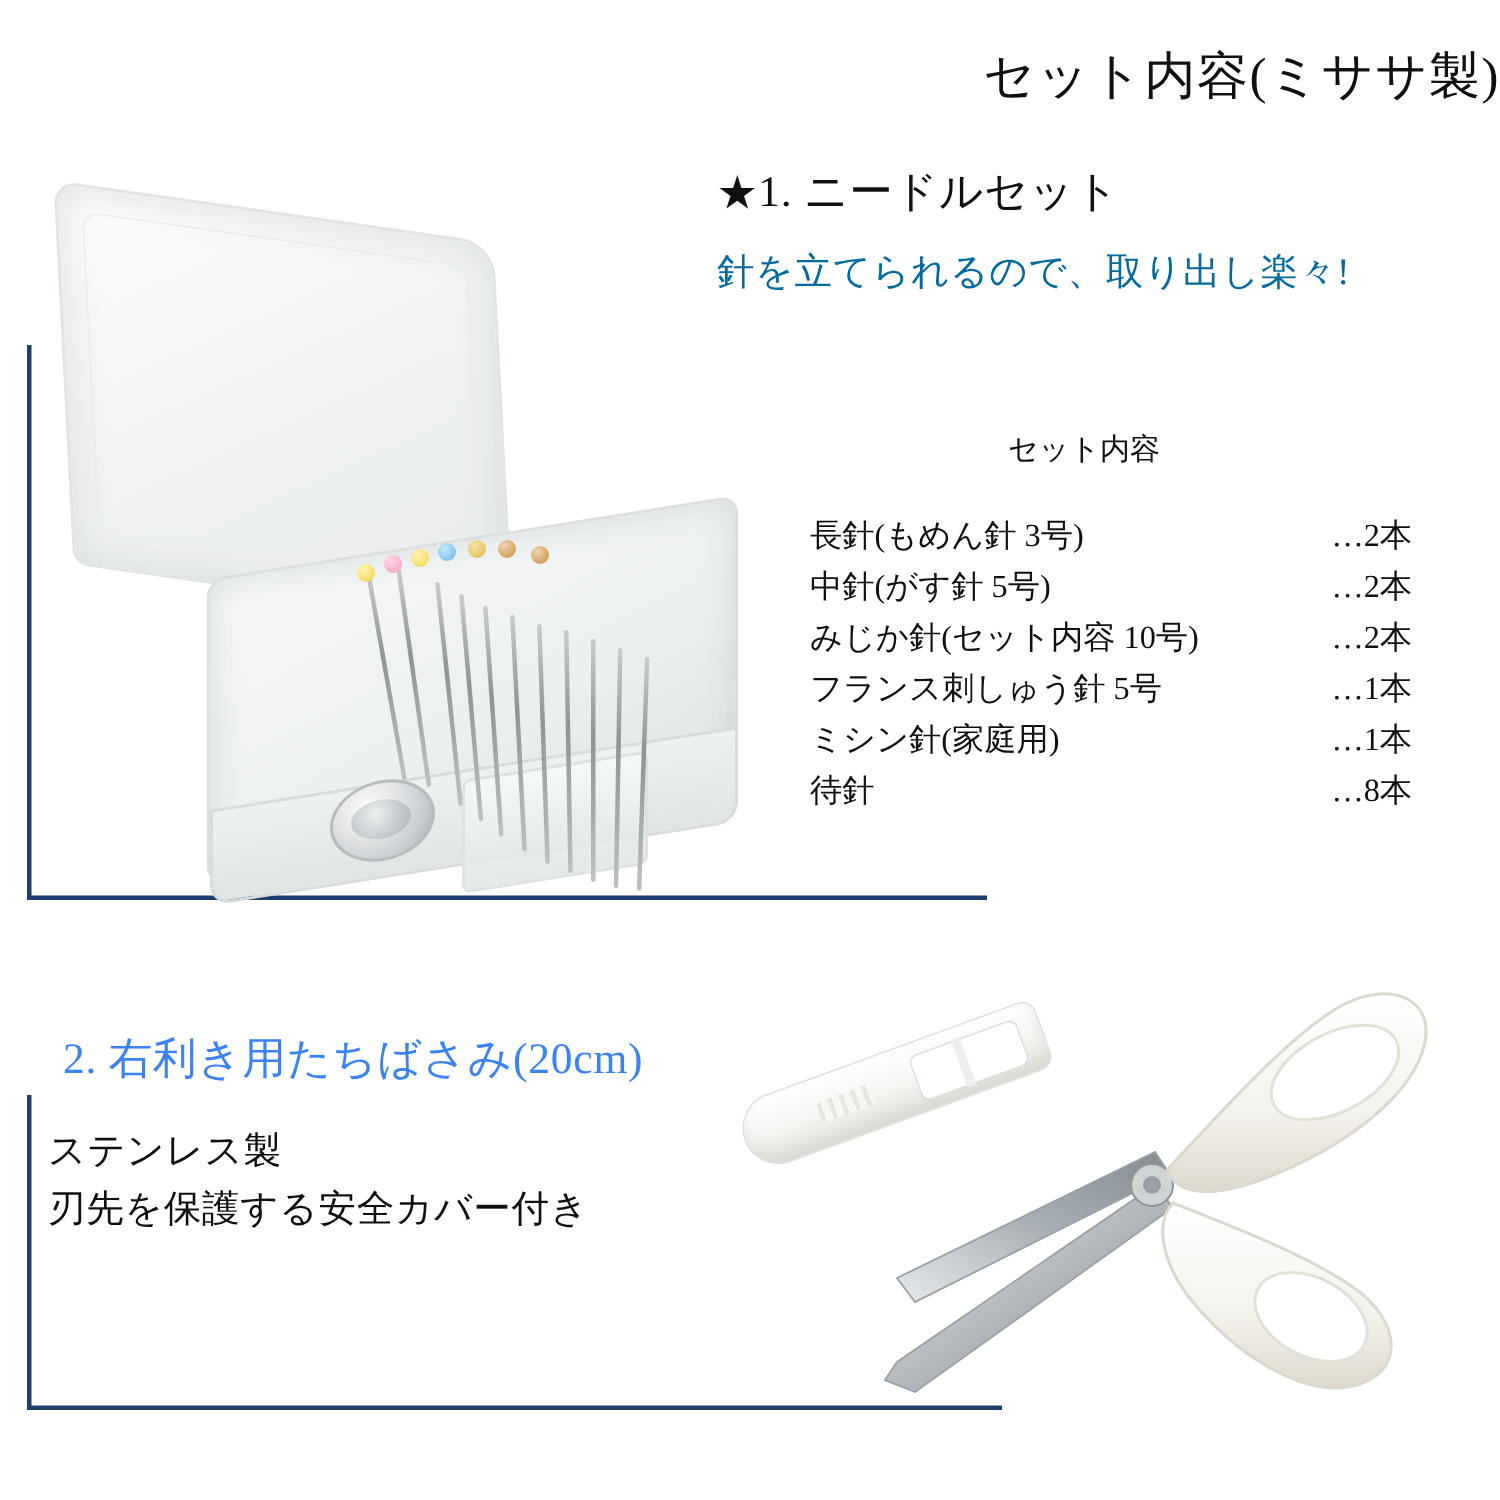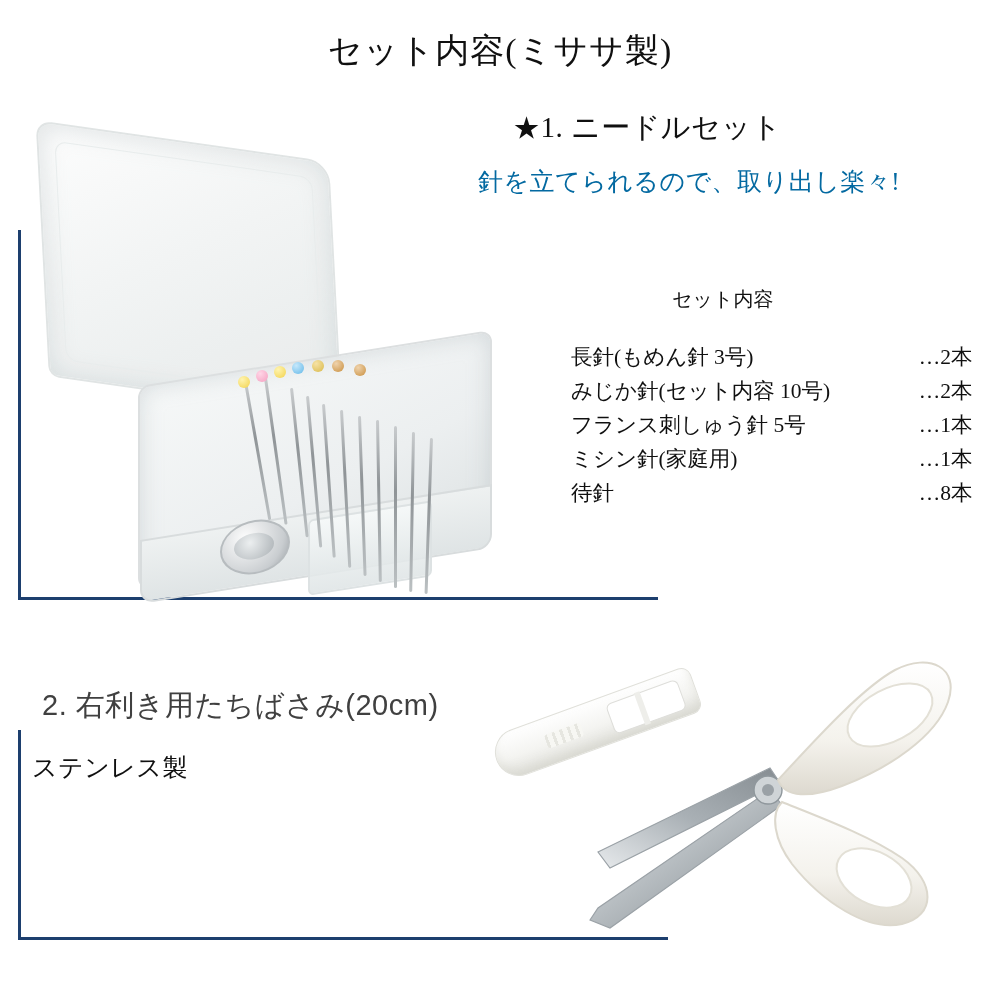--- a/index.html
+++ b/index.html
@@ -21,21 +21,21 @@
     width: 1000px;
     height: 1000px;
   }
 
   
   .page-title {
     position: absolute;
     top: 28px;
     left: 0;
     width: 1000px;
-    text-align: center;
+    text-align: right;
     font-size: 34px;
     letter-spacing: 1px;
     color: #101010;
     font-family: "Liberation Serif", "DejaVu Serif", serif;
   }
 
   
   .section1-bracket {
     position: absolute;
     left: 18px;
@@ -47,21 +47,20 @@
     box-sizing: border-box;
   }
 
   .sec1-heading {
     position: absolute;
     left: 478px;
     top: 108px;
     font-size: 29px;
     color: #101010;
     letter-spacing: 0.5px;
-    margin-left: 35px;
   }
   .sec1-heading .star { font-size: 27px; }
 
   .sec1-desc {
     position: absolute;
     left: 478px;
     top: 162px;
     font-size: 25px;
     line-height: 1.56;
     color: #0369a1;
@@ -77,21 +76,20 @@
   }
 
   .contents-table {
     position: absolute;
     left: 540px;
     top: 340px;
     width: 410px;
     border-collapse: collapse;
     font-size: 21.5px;
     color: #101010;
-    margin-left: 31px;
   }
   .contents-table td {
     padding: 2px 0 3px 0;
     vertical-align: baseline;
     white-space: nowrap;
   }
   .contents-table td.qty {
     text-align: center;
     padding-left: 10px;
   }
@@ -200,22 +198,22 @@
     height: 210px;
     border-left: 3px solid #1d3f6e;
     border-bottom: 3px solid #1d3f6e;
     box-sizing: border-box;
   }
   .sec2-heading {
     position: absolute;
     left: 42px;
     top: 686px;
     font-size: 29px;
-    color: #404040;
-    font-family: Liberation Sans, sans-serif;
+    color: #3b82f6;
+    font-family: Liberation Serif, serif;
     letter-spacing: 0.5px;
   }
   .sec2-desc {
     position: absolute;
     left: 32px;
     top: 748px;
     font-size: 25px;
     line-height: 1.56;
     color: #101010;
     letter-spacing: 0.5px;
@@ -316,20 +314,24 @@
 
   <div class="list-caption">セット内容</div>
 
   <table class="contents-table">
     <tbody>
       <tr>
         <td>長針(もめん針 3号)</td>
         <td class="qty">…2本</td>
       </tr>
       <tr>
+        <td>中針(がす針 5号)</td>
+        <td class="qty">…2本</td>
+      </tr>
+      <tr>
         <td>みじか針(セット内容 10号)</td>
         <td class="qty">…2本</td>
       </tr>
       <tr>
         <td>フランス刺しゅう針 5号</td>
         <td class="qty">…1本</td>
       </tr>
       <tr>
         <td>ミシン針(家庭用)</td>
         <td class="qty">…1本</td>
@@ -340,20 +342,21 @@
       </tr>
     </tbody>
   </table>
 
   <div class="section2-bracket"></div>
 
   <div class="sec2-heading">2. 右利き用たちばさみ(20cm)</div>
 
   <div class="sec2-desc">
     <div>ステンレス製</div>
+    <div>刃先を保護する安全カバー付き</div>
   </div>
 
   <div class="scissors-area">
     <div class="cap">
       <div class="cap-grip"></div>
       <div class="cap-slot"></div>
     </div>
 
     <svg width="520" height="330" viewBox="0 0 520 330" style="position:absolute; left:0; top:0;">
       <defs>

